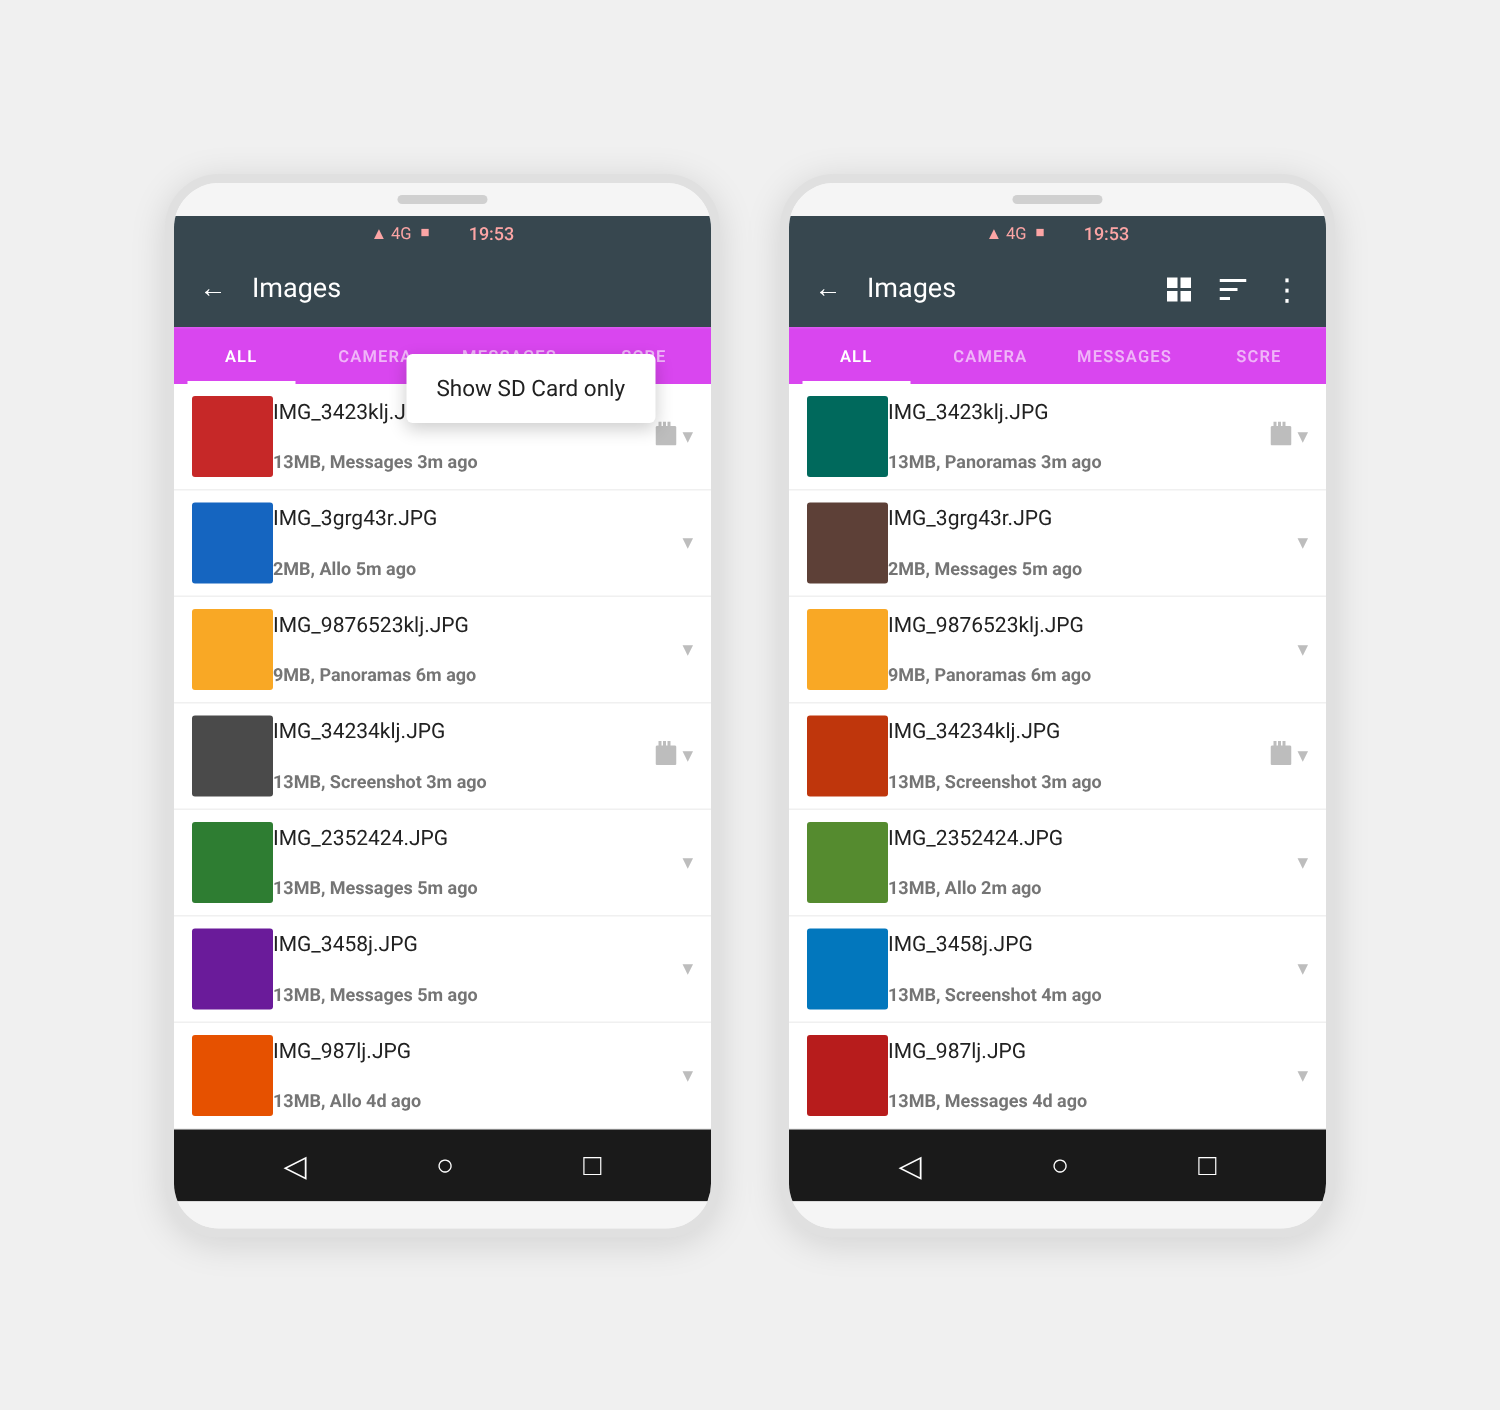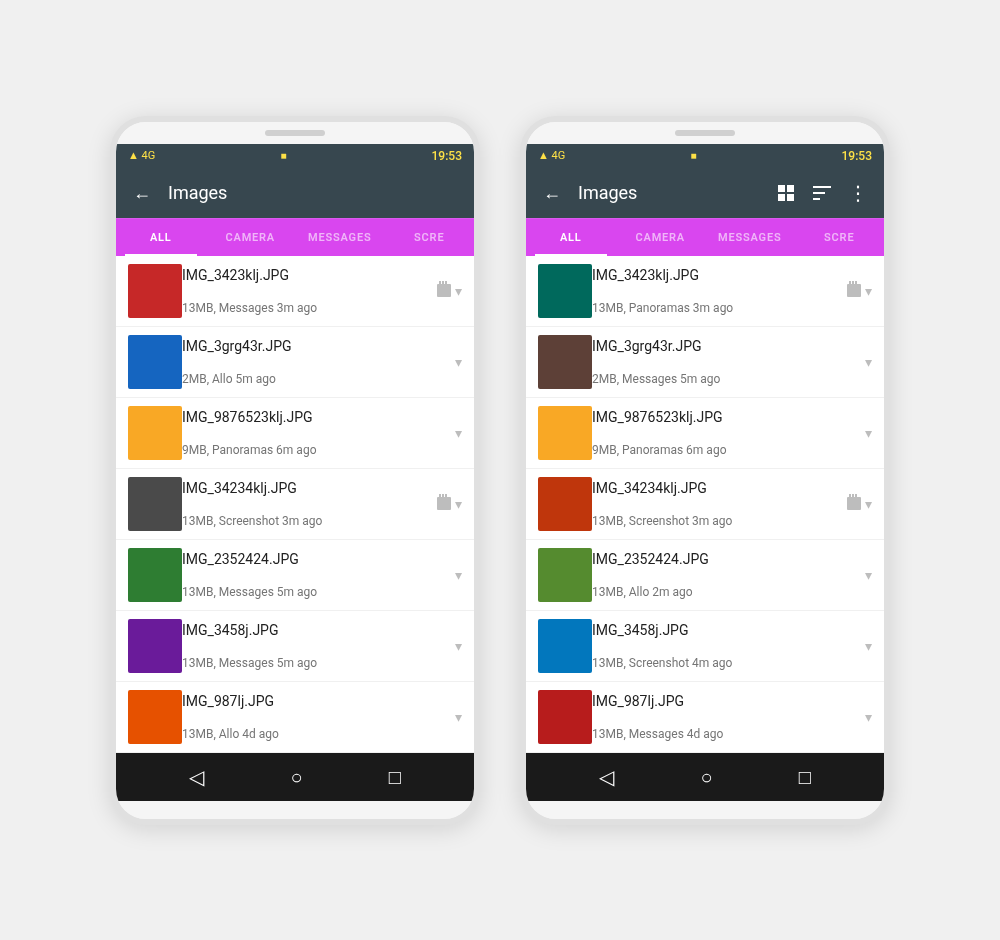--- a/index.html
+++ b/index.html
@@ -40,24 +40,24 @@
       height: 6px;
       background: #d0d0d0;
       border-radius: 3px;
     }
     .phone-screen {
       background: #fff;
       overflow: hidden;
     }
     .status-bar {
       background: #37474f;
-      color: #fde047;
+      color: #fca5a5;
       font-size: 12px;
       display: flex;
-      justify-content: space-between;
+      justify-content: center;
       align-items: center;
       padding: 4px 12px;
       height: 24px;
       gap: 6px;
     }
     .status-bar .signal { font-size: 11px; }
     .status-bar .battery { font-size: 11px; }
     .status-bar .time { font-size: 12px; font-weight: 500; margin-left: 20px; }
     .app-bar {
       background: #37474f;
@@ -140,20 +140,21 @@
     }
     .file-name {
       font-size: 14px;
       color: #212121;
       font-weight: 400;
     }
     .file-meta {
       font-size: 12px;
       color: #757575;
       margin-top: 18px;
+      font-weight: bold;
     }
     .file-actions {
       display: flex;
       align-items: center;
       gap: 4px;
     }
     .sd-icon {
       color: #bdbdbd;
       font-size: 14px;
     }
@@ -219,20 +220,21 @@
         <div class="status-bar">
           <span class="signal">▲ 4G</span>
           <span class="battery" style="font-size: 10px;">■</span>
           <span class="time">19:53</span>
         </div>
         <div style="position: relative;">
           <div class="app-bar">
             <div class="icon-btn">←</div>
             <span class="app-bar-title">Images</span>
           </div>
+          <div class="dropdown-tooltip">Show SD Card only</div>
         </div>
         <div class="tab-bar">
           <div class="tab active">ALL</div>
           <div class="tab">CAMERA</div>
           <div class="tab">MESSAGES</div>
           <div class="tab">SCRE</div>
         </div>
         <div class="file-list">
           <div class="file-item">
             <div class="file-thumb thumb-red"></div>

